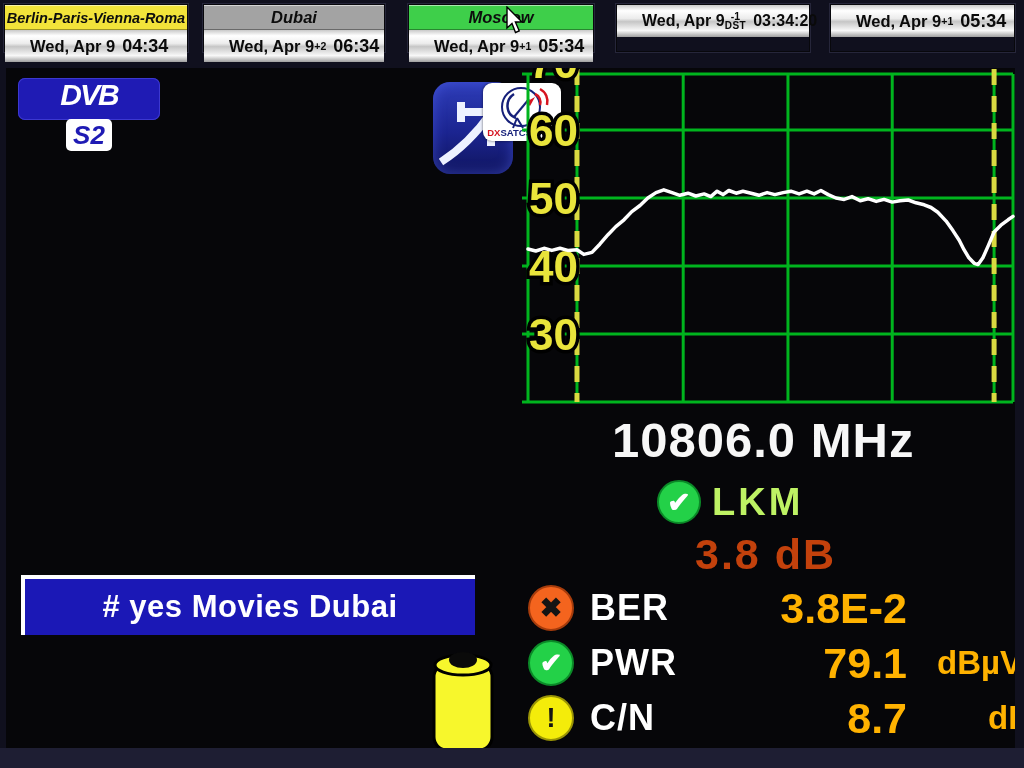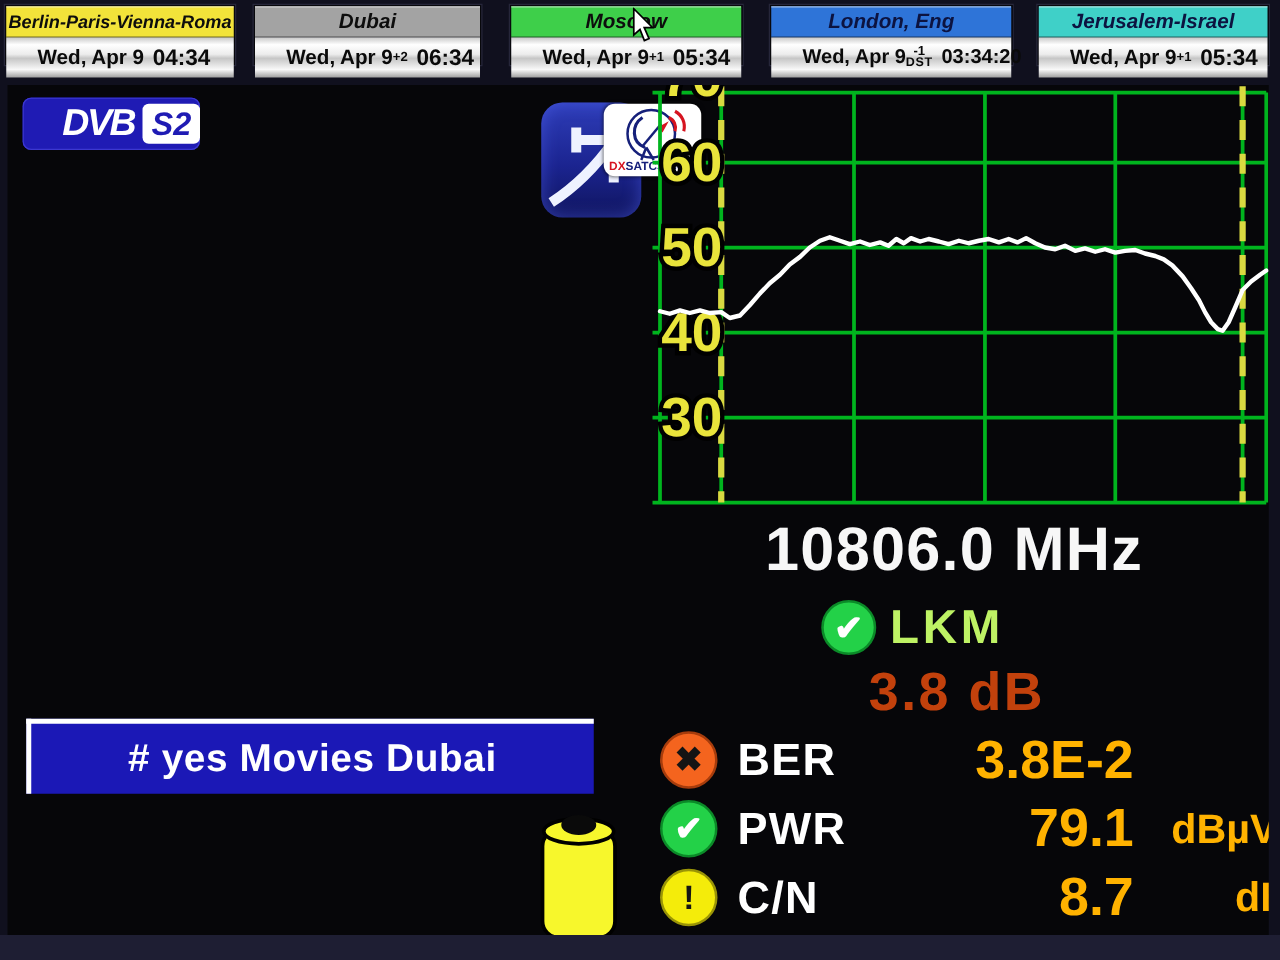--- a/index.html
+++ b/index.html
@@ -22,21 +22,21 @@
   .clock-dst{font-weight:bold;font-size:10px;letter-spacing:.5px;}
   .clock-time{font-weight:bold;font-size:18px;white-space:nowrap;}
   .clock-london .clock-date,.clock-london .clock-time{font-size:16px;}
 
   
   .screen{position:absolute;left:6px;top:68px;width:1009px;height:680px;background:#060609;overflow:hidden;}
   .bottombar{position:absolute;left:0;top:748px;width:1024px;height:20px;background:#1e1e33;}
 
   
   .dvb-logo{position:absolute;left:12px;top:10px;width:142px;height:42px;background:#1f1bb4;border-radius:7px;
-    display:flex;align-items:center;justify-content:flex-end;gap:7px;box-shadow:inset 0 0 0 1px #3c38d0;}
+    display:flex;align-items:center;justify-content:space-between;gap:7px;box-shadow:inset 0 0 0 1px #3c38d0;flex-direction:column;}
   .dvb-word{color:#fff;font-weight:900;font-style:italic;font-size:30px;letter-spacing:-2px;}
   .dvb-chip{background:#fff;border-radius:5px;padding:0 7px;color:#1f1bb4;font-weight:900;font-style:italic;font-size:26px;line-height:32px;}
 
   
   .app-icon{position:absolute;left:427px;top:14px;width:80px;height:92px;border-radius:17px;
     background:linear-gradient(180deg,#2e3db8 0%,#1b2490 55%,#10155e 100%);box-shadow:inset 0 0 14px rgba(90,110,255,.45);}
 
   
   .watermark{position:absolute;left:477px;top:15px;width:78px;height:58px;background:#fff;border-radius:9px;
     box-shadow:0 0 3px rgba(0,0,0,.6);}
@@ -113,37 +113,31 @@
         <span class="clock-date">Wed, Apr 9</span>
         <span class="clock-spacer"></span>
         <span class="clock-adjust">
             <span class="clock-offset">+1</span>
             <span class="clock-dst"></span>
           </span>
         <span class="clock-time">05:34</span>
       </div>
     </div>
     <div class="clock clock-london" style="left:616px;width:194px;">
-      <div class="clock-header" style="background: rgb(46, 116, 216); color: rgb(12, 19, 64);">
-          <span>London, Eng</span>
-        </div>
       <div class="clock-body">
         <span class="clock-date">Wed, Apr 9</span>
         <span class="clock-spacer"></span>
         <span class="clock-adjust">
             <span class="clock-offset">-1</span>
             <span class="clock-dst">DST</span>
           </span>
         <span class="clock-time">03:34:20</span>
       </div>
     </div>
     <div class="clock" style="left:830px;width:185px;">
-      <div class="clock-header" style="background: rgb(63, 208, 200); color: rgb(12, 19, 64);">
-          <span>Jerusalem-Israel</span>
-        </div>
       <div class="clock-body">
         <span class="clock-date">Wed, Apr 9</span>
         <span class="clock-spacer"></span>
         <span class="clock-adjust">
             <span class="clock-offset">+1</span>
             <span class="clock-dst"></span>
           </span>
         <span class="clock-time">05:34</span>
       </div>
     </div>

